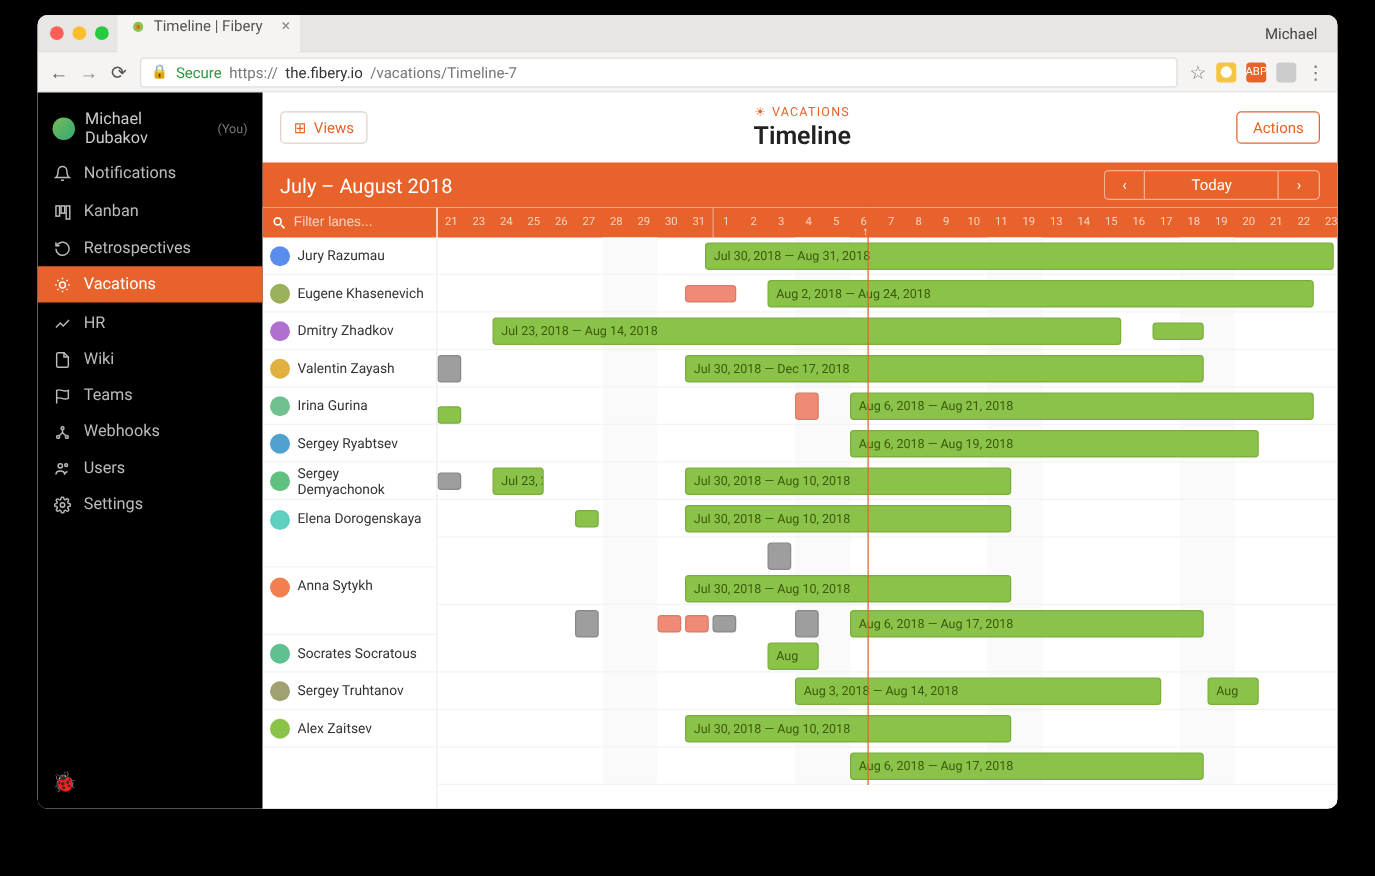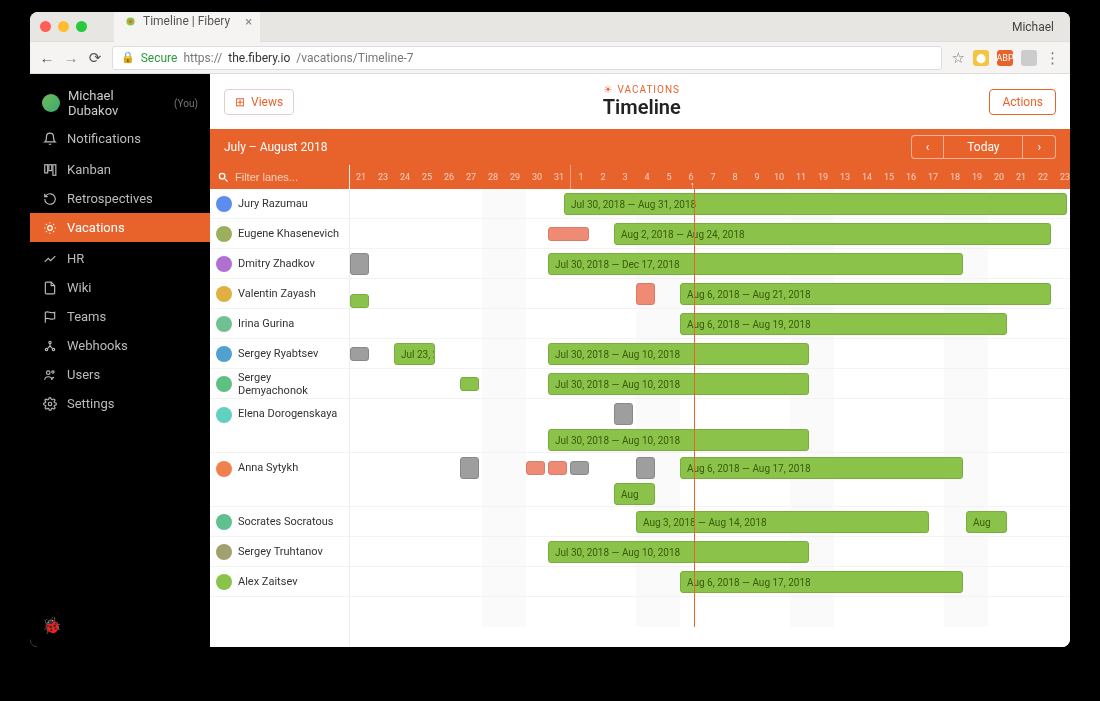--- a/index.html
+++ b/index.html
@@ -2,21 +2,21 @@
 <html><head>
 <meta charset="utf-8">
 <style>
   * { box-sizing: border-box; margin: 0; padding: 0; }
   body { font-family: -apple-system, BlinkMacSystemFont, "Segoe UI", Roboto, sans-serif; background: #000; width: 1100px; height: 701px; overflow: hidden; }
   .window { position: absolute; left: 30px; top: 12px; width: 1040px; height: 635px; background: #fff; border-radius: 8px; overflow: hidden; box-shadow: 0 10px 40px rgba(0,0,0,.4); display: flex; flex-direction: column; }
   .chrome-bar { height: 30px; background: #e8e6e3; display: flex; align-items: center; padding: 0 10px; gap: 7px; border-bottom: 1px solid #ddd; }
   .traffic { display: flex; gap: 7px; }
   .dot { width: 11px; height: 11px; border-radius: 50%; }
   .dot.red { background: #ff5f56; } .dot.yellow { background: #ffbd2e; } .dot.green { background: #27c93f; }
-  .tab { margin-left: 20px; background: #f5f4f2; border-radius: 6px 6px 0 0; padding: 5px 30px 16px 10px; font-size: 12px; color: #555; display: flex; align-items: center; gap: 6px; position: relative; }
+  .tab { background: #f5f4f2; border-radius: 6px 6px 0 0; padding: 5px 30px 16px 10px; font-size: 12px; color: #555; display: flex; align-items: center; gap: 6px; position: relative; }
   .tab .favicon { width: 13px; height: 13px; display:inline-block; }
   .tab .close { position:absolute; right:8px; font-size:13px; color:#888; }
   .menu-name { margin-left:auto; font-size:12px; color:#444; padding-right:6px; }
   .url-bar { height: 32px; background: #f5f4f2; display: flex; align-items: center; padding: 0 10px; gap: 10px; border-bottom: 1px solid #ddd; }
   .nav-arrow { width:14px; height:14px; color:#888; display:flex; align-items:center; justify-content:center; font-size:15px; }
   .nav-arrow.enabled { color:#555; }
   .addr { flex:1; background:#fff; border:1px solid #ddd; border-radius:3px; height:24px; display:flex; align-items:center; padding:0 8px; font-size:12px; color:#666; gap:6px; }
   .lock { color:#2a9b3e; font-size:11px; }
   .secure { color:#2a9b3e; font-size:12px; }
   .url-text { color:#777; }
@@ -39,25 +39,25 @@
 
   .main { flex:1; display:flex; flex-direction:column; min-width:0; background:#fff; }
   .header { display:flex; align-items:center; padding:10px 14px; }
   .views-btn { border:1px solid #e0d0c9; color:#e8632b; padding:5px 10px; border-radius:4px; font-size:12px; display:flex; align-items:center; gap:6px; }
   .title-area { flex:1; text-align:center; }
   .breadcrumb { color:#e8632b; font-size:10px; letter-spacing:1px; display:flex; align-items:center; justify-content:center; gap:4px; }
   .page-title { font-size:20px; font-weight:600; color:#222; }
   .actions-btn { border:1px solid #e8632b; color:#e8632b; padding:5px 12px; border-radius:4px; font-size:12px; }
 
   .range-bar { background:#e8632b; color:#fff; height:36px; display:flex; align-items:center; padding:0 14px; }
-  .range-text { font-size:12px; font-weight:400; }
+  .range-text { font-size:16px; font-weight:400; }
   .range-ctrl { margin-left:auto; display:flex; }
   .range-btn { border:1px solid rgba(255,255,255,.5); padding:4px 14px; font-size:12px; display:flex; align-items:center; justify-content:center; background:transparent; color:#fff; }
   .range-btn:first-child { border-radius:4px 0 0 4px; border-right:none; }
-  .range-btn.mid { width:80px; }
+  .range-btn.mid { width:108px; }
   .range-btn:last-child { border-radius:0 4px 4px 0; border-left:none; }
 
   .timeline { flex:1; display:flex; min-height:0; overflow:hidden; position:relative; }
   .lanes-col { width:140px; border-right:1px solid #eee; display:flex; flex-direction:column; }
   .filter-row { height:24px; background:#e8632b; display:flex; align-items:center; padding:0 8px; gap:6px; color:#fff; font-size:11px; }
   .filter-row input { background:transparent; border:none; color:#fff; font-size:11px; width:100px; outline:none; }
   .filter-row input::placeholder { color:rgba(255,255,255,.7); }
   .lane { height:30px; display:flex; align-items:center; gap:6px; padding:0 6px; font-size:11px; color:#333; border-bottom:1px solid #f3f3f3; }
   .lane.tall { height:54px; align-items:flex-start; padding-top:8px; }
   .lane .avatar { width:16px; height:16px; }
@@ -371,20 +371,24 @@
               <div class="weekend" style="left: 286px; width: 44px; height: 438px;"></div>
               <div class="weekend" style="left: 132px; width: 44px; height: 438px;"></div>
               <div class="row">
                 <div class="bar green" style="left: 214px; width: 503px;">Jul 30, 2018 — Aug 31, 2018</div>
               </div>
               <div class="row">
                 <div class="bar red small" style="left: 198px; width: 41px;"></div>
                 <div class="bar green" style="left: 264px; width: 437px;">Aug 2, 2018 — Aug 24, 2018</div>
               </div>
               <div class="row">
+                <div class="bar green" style="left: 44px; width: 503px;">Jul 23, 2018 — Aug 14, 2018</div>
+                <div class="bar green small" style="left: 572px; width: 41px;"></div>
+              </div>
+              <div class="row">
                 <div class="bar gray" style="left: 0px; width: 19px;"></div>
                 <div class="bar green" style="left: 198px; width: 415px;">Jul 30, 2018 — Dec 17, 2018</div>
               </div>
               <div class="row">
                 <div class="bar green small" style="left: 0px; width: 19px; top: 15px;"></div>
                 <div class="bar red" style="left: 286px; width: 19px;"></div>
                 <div class="bar green" style="left: 330px; width: 371px;">Aug 6, 2018 — Aug 21, 2018</div>
               </div>
               <div class="row">
                 <div class="bar green" style="left: 330px; width: 327px;">Aug 6, 2018 — Aug 19, 2018</div>

